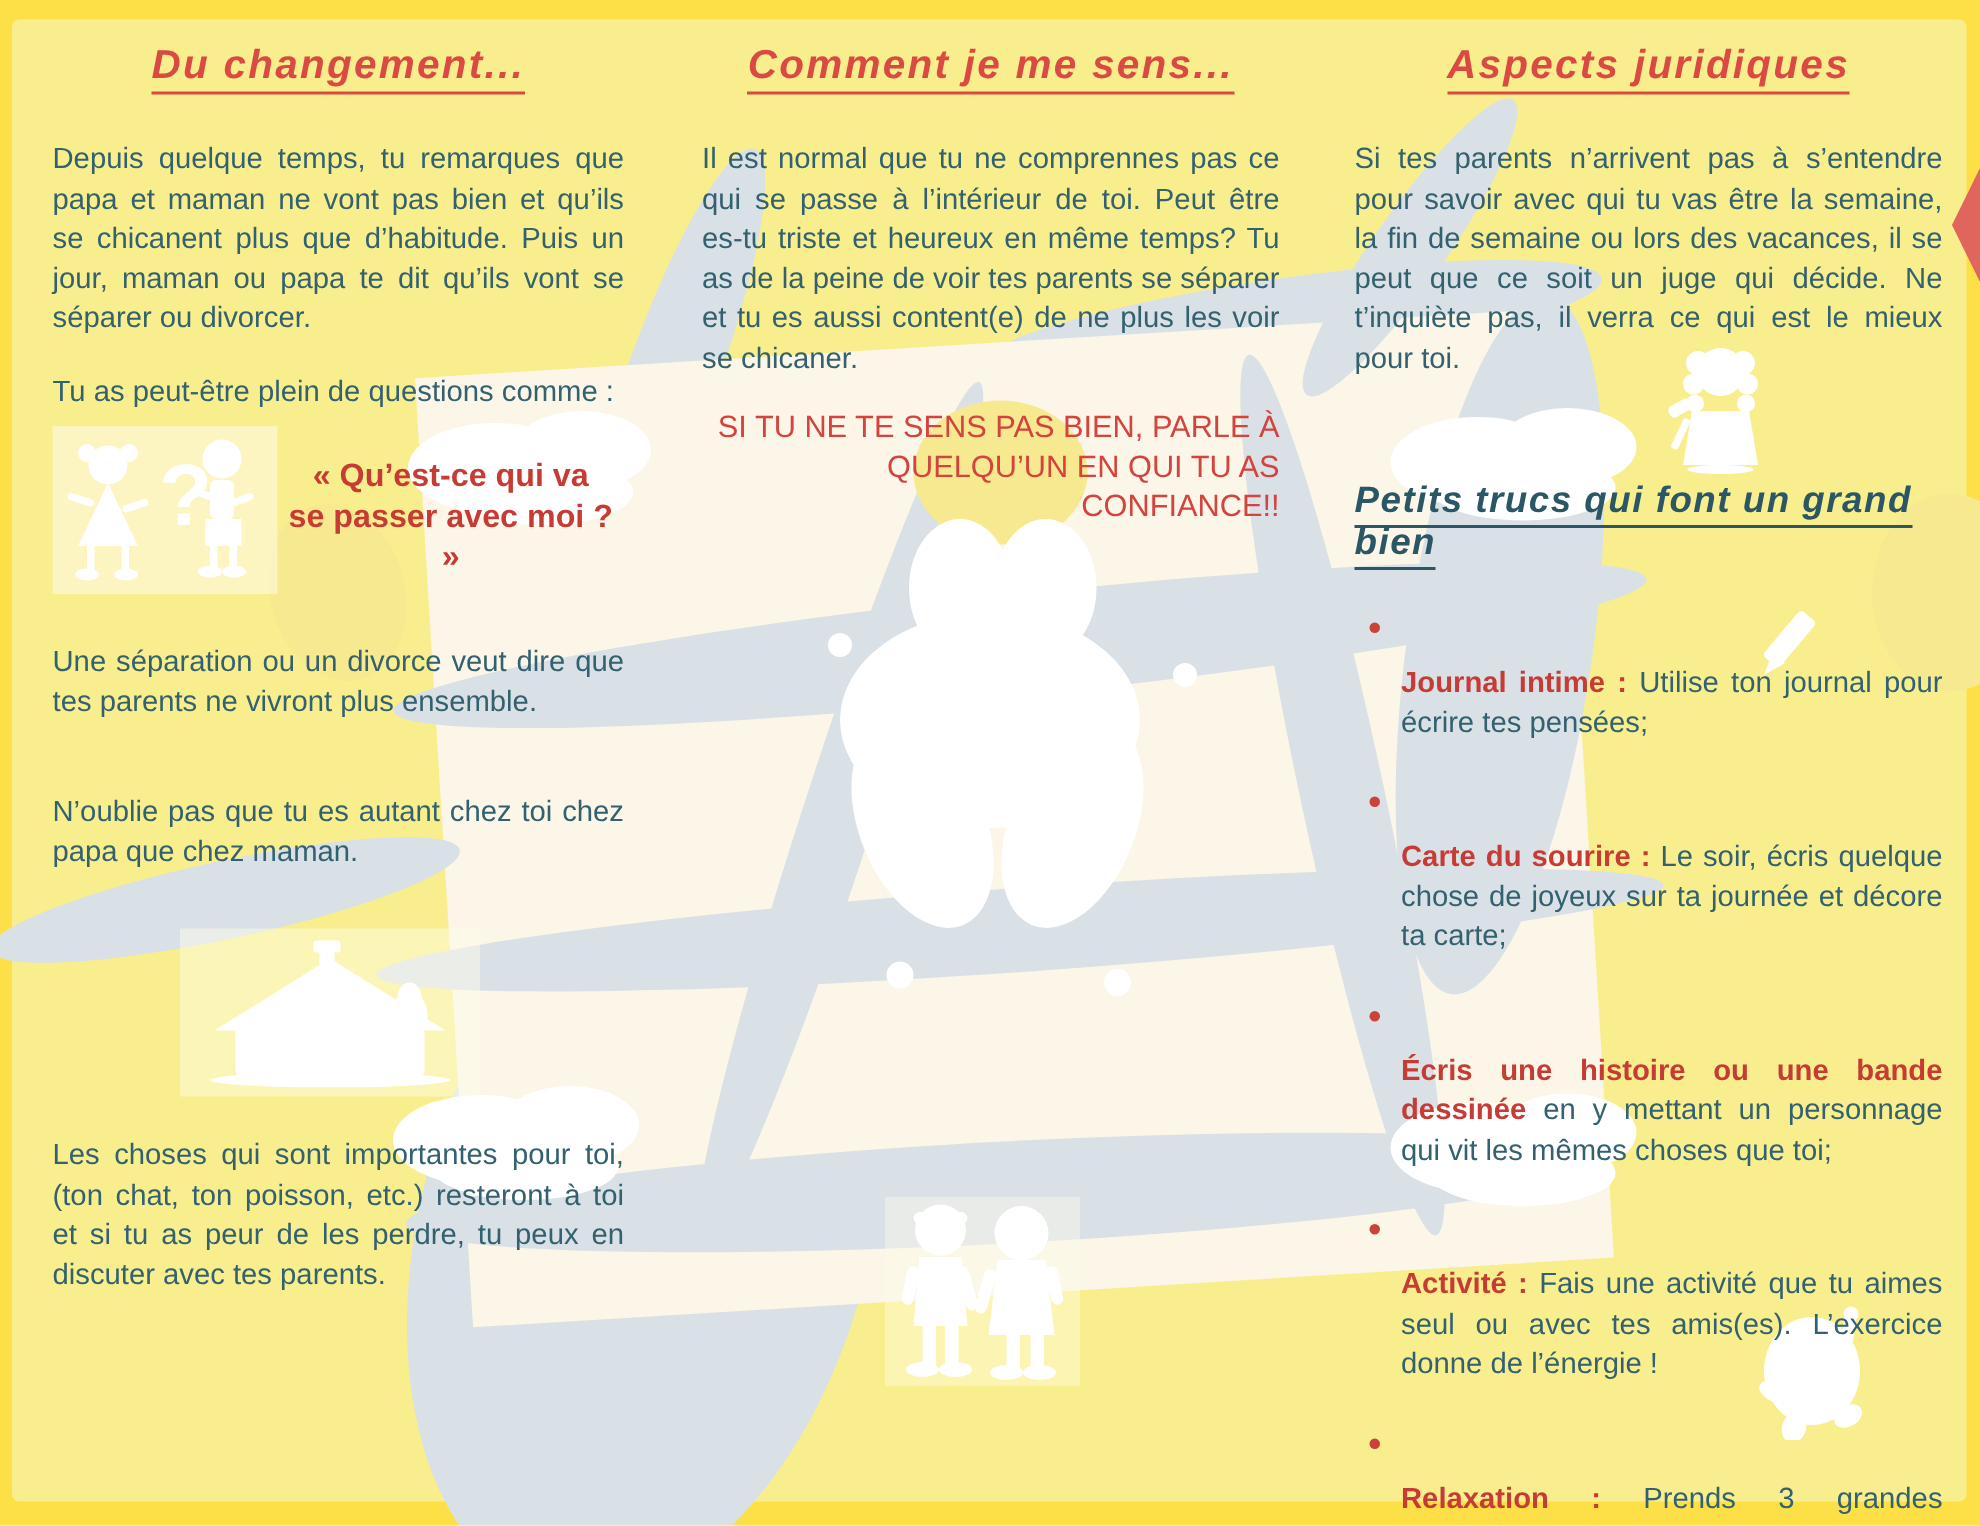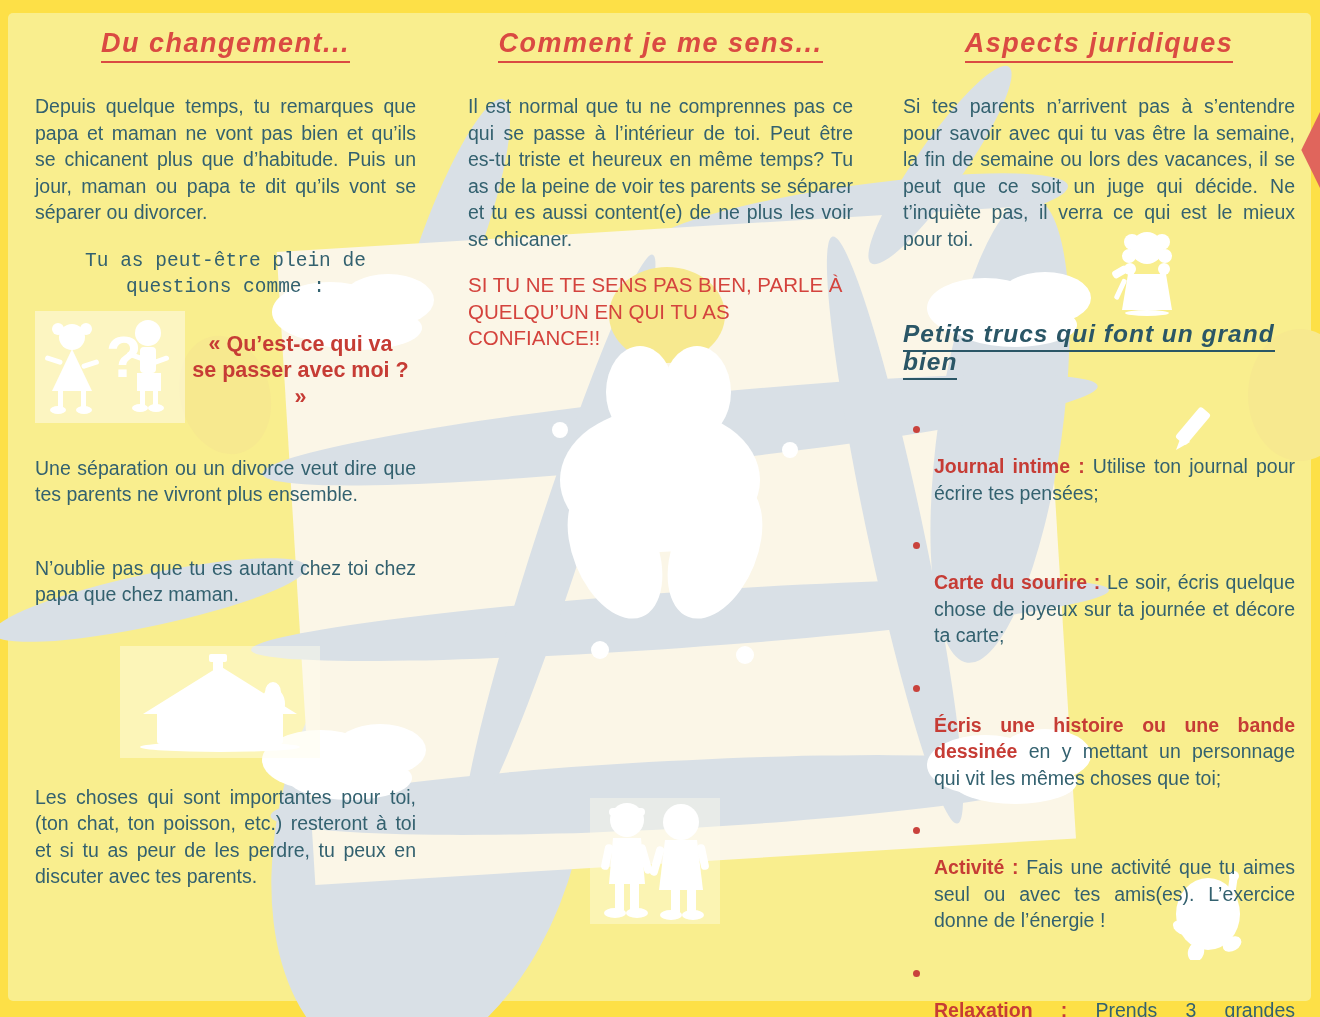--- a/index.html
+++ b/index.html
@@ -20,21 +20,21 @@
   .script-header{
     text-align:center;color:#DA4A42;font-size:27px;font-weight:bold;
     font-style:italic;letter-spacing:1.5px;margin:0 0 34px 0;
   }
   .script-header span{border-bottom:2px solid #DA4A42;padding-bottom:3px;}
 
   .body-p{
     color:#33616F;font-size:19.5px;line-height:1.36;text-align:justify;
     margin:0;
   }
-  .no-just{text-align:center;font-family:Liberation Mono, monospace;}
+  .no-just{text-align:left;}
   .red-strong{color:#C63C35;font-weight:bold;}
 
   
   .c1-p2{margin-top:22px;}
   .q-row{display:flex;margin-top:10px;height:116px;}
   .q-icon-plate{
     width:150px;height:112px;background:rgba(255,252,235,0.55);
     flex:none;display:flex;align-items:center;justify-content:center;
   }
   .q-text{
@@ -50,27 +50,27 @@
     display:flex;align-items:center;justify-content:center;
   }
   .c1-p6{margin-top:26px;}
 
   
   .c2-emotions{
     margin-top:322px;text-align:center;color:#1D4E66;font-weight:bold;
     font-size:20.5px;
   }
   .c2-confide{
-    margin-top:20px;text-align:left;color:#D4433D;font-size:20.5px;
+    margin-top:20px;text-align:right;color:#D4433D;font-size:20.5px;
     line-height:1.3;
   }
 
   
   .tips-header{
-    margin:68px 0 41px 0;color:#2A5666;font-size:24.5px;font-weight:bold;
+    margin:68px 0 30px 0;color:#2A5666;font-size:24.5px;font-weight:bold;
     font-style:italic;letter-spacing:1px;
   }
   .tips-header span{border-bottom:2px solid #2A5666;padding-bottom:3px;}
   .tip{display:flex;margin-bottom:27px;}
   .tip-dot{
     flex:none;width:7px;height:7px;border-radius:50%;background:#C9423C;
     margin:9px 14px 0 10px;
   }
   .tip-body{flex:1;color:#33616F;font-size:19.5px;line-height:1.36;text-align:justify;margin-top:36px;}
   .tip-label{color:#C63C35;font-weight:bold;}

